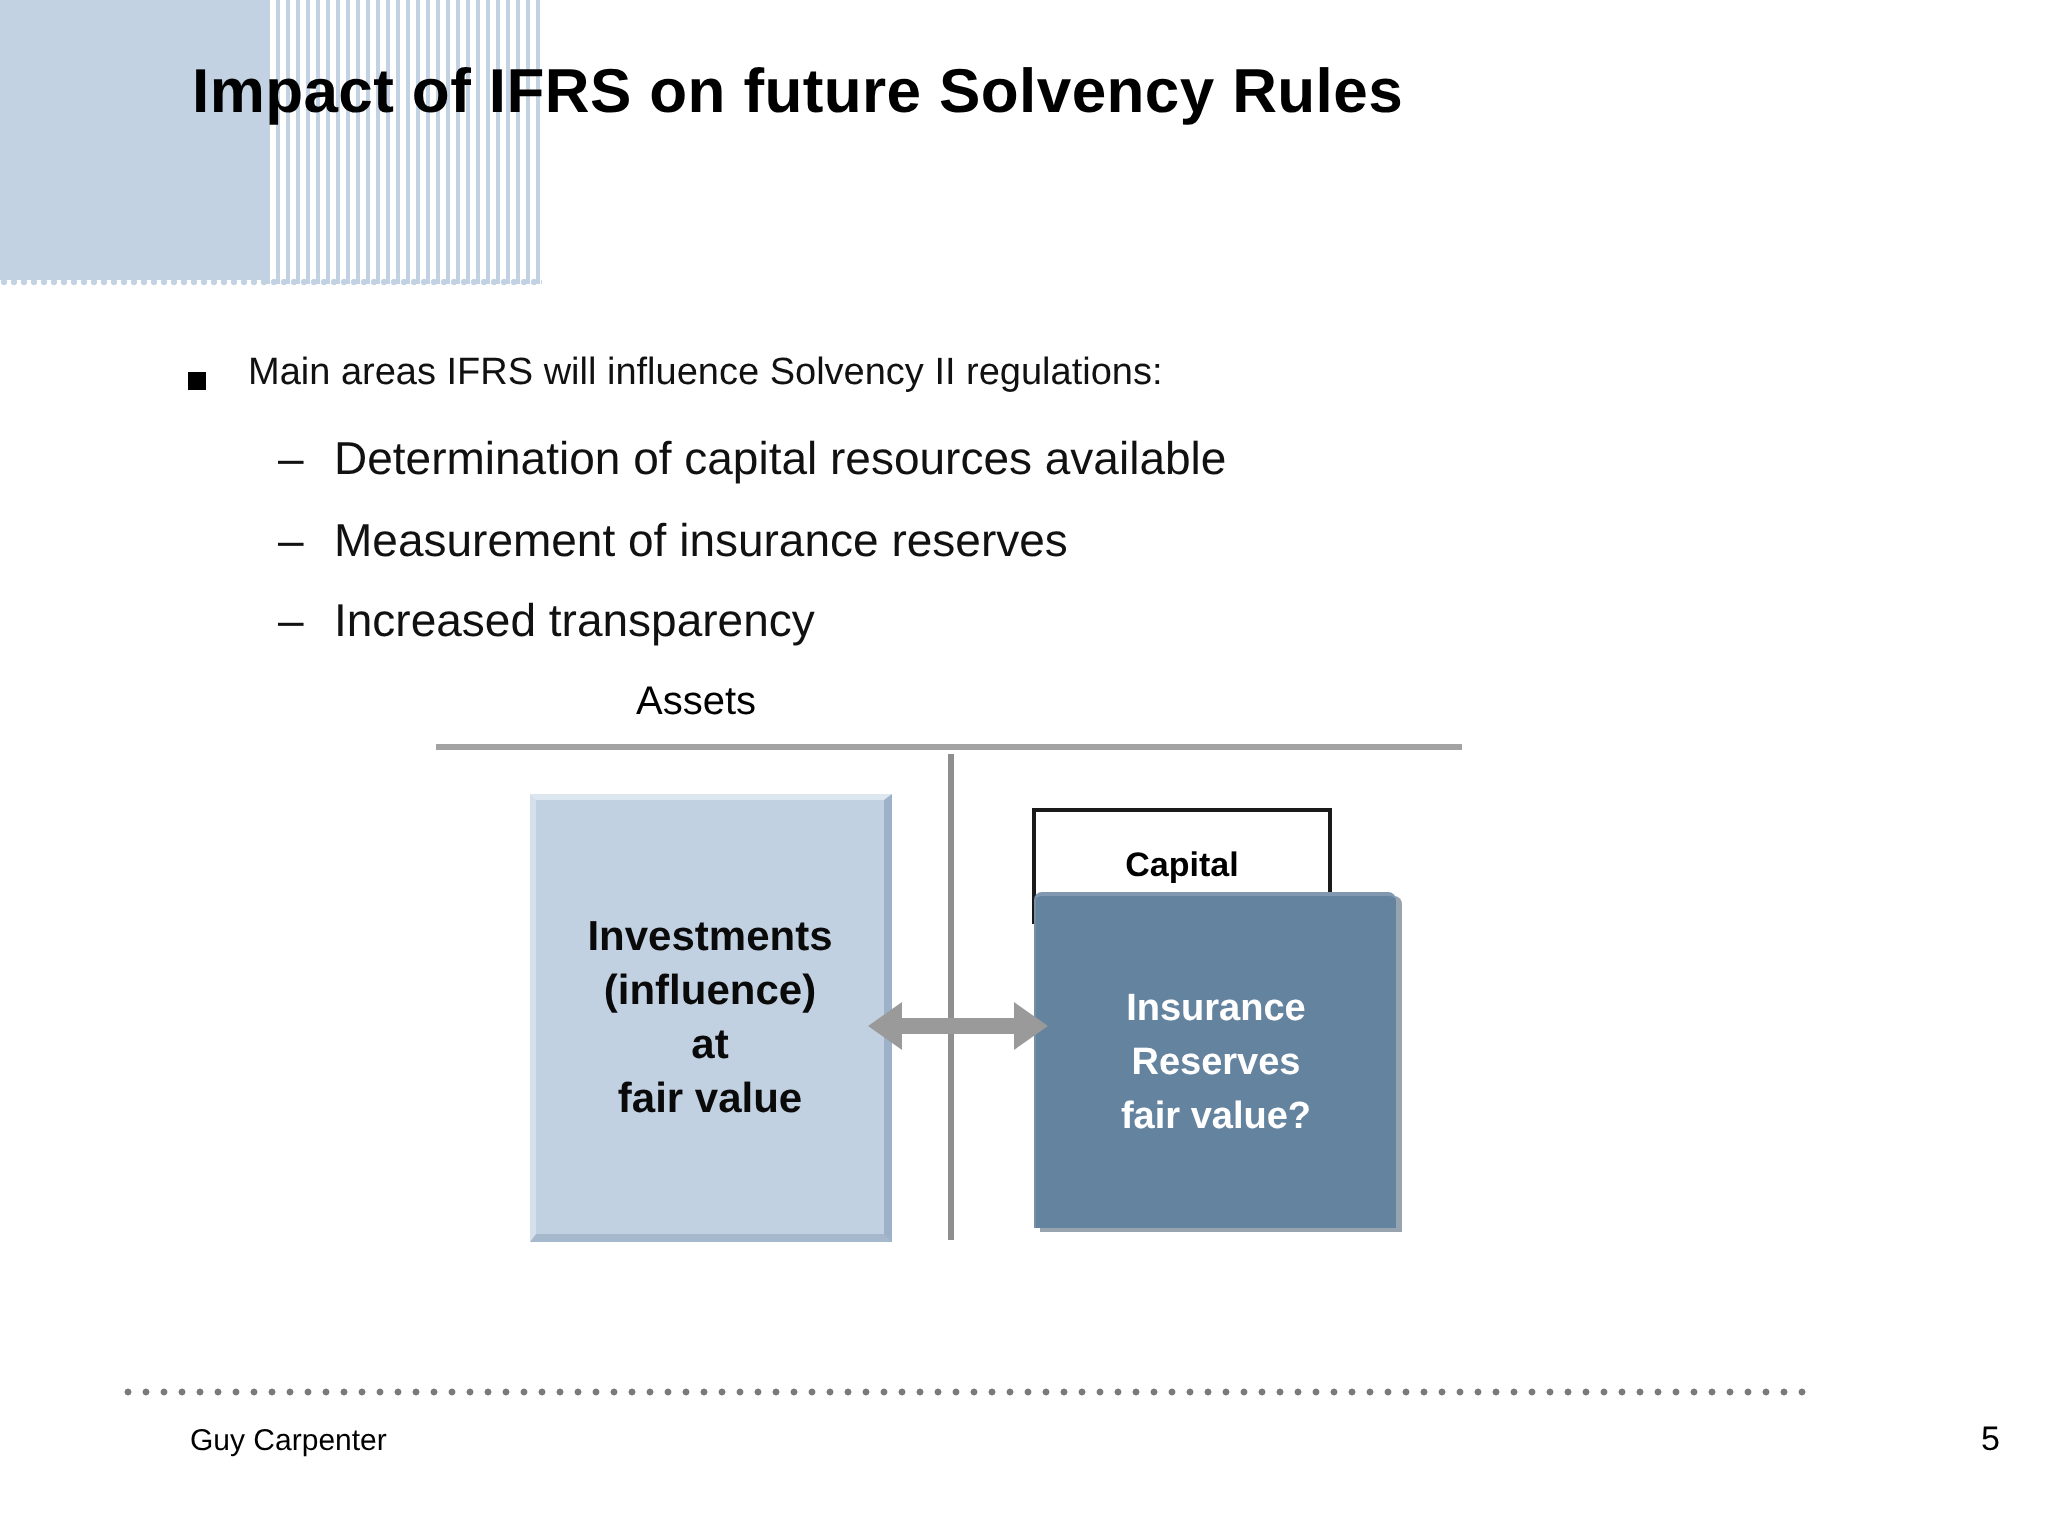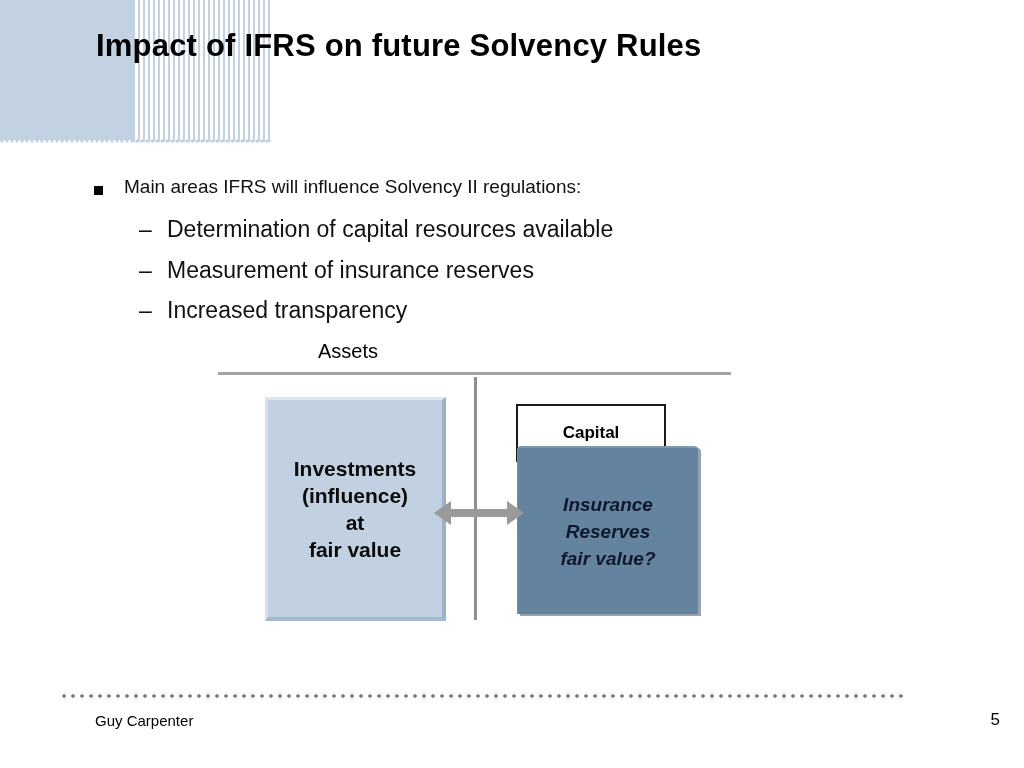--- a/index.html
+++ b/index.html
@@ -65,21 +65,21 @@
     background:#ffffff;border:2px solid #1a1a1a;
     display:flex;align-items:center;justify-content:center;
     font-size:17px;font-weight:bold;color:#000;
   }
   .box-reserves{
     position:absolute;left:517px;top:446px;width:181px;height:168px;box-sizing:border-box;
     background:#64839f;border-top:2px solid #8099b0;border-left:1px solid #7490a8;
     border-radius:4px 4px 0 0;
     box-shadow:3px 2px 0 rgba(66,88,110,0.55);
     display:flex;flex-direction:column;align-items:center;justify-content:center;
-    font-size:19px;font-weight:bold;color:#0f172a;line-height:27px;text-align:center;font-style:italic;
+    font-size:19px;font-weight:bold;color:#ffffff;line-height:27px;text-align:center;
   }
 
   .arrow-wrap{position:absolute;left:434px;top:497px;width:90px;height:32px;z-index:3;}
 
   
   .footer-dots{
     position:absolute;left:62px;top:693px;width:846px;height:6px;
     background-image:radial-gradient(circle at 2px 3px,#7b7b7b 1.5px,transparent 1.9px);
     background-size:9px 6px;background-repeat:repeat-x;
   }

